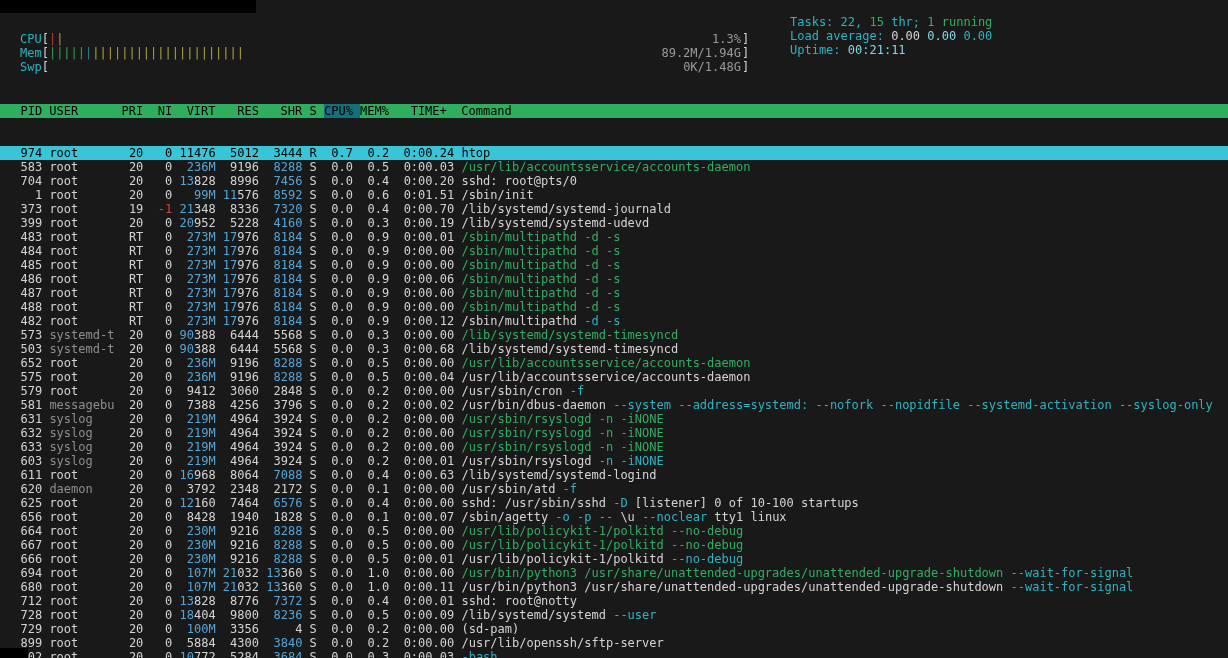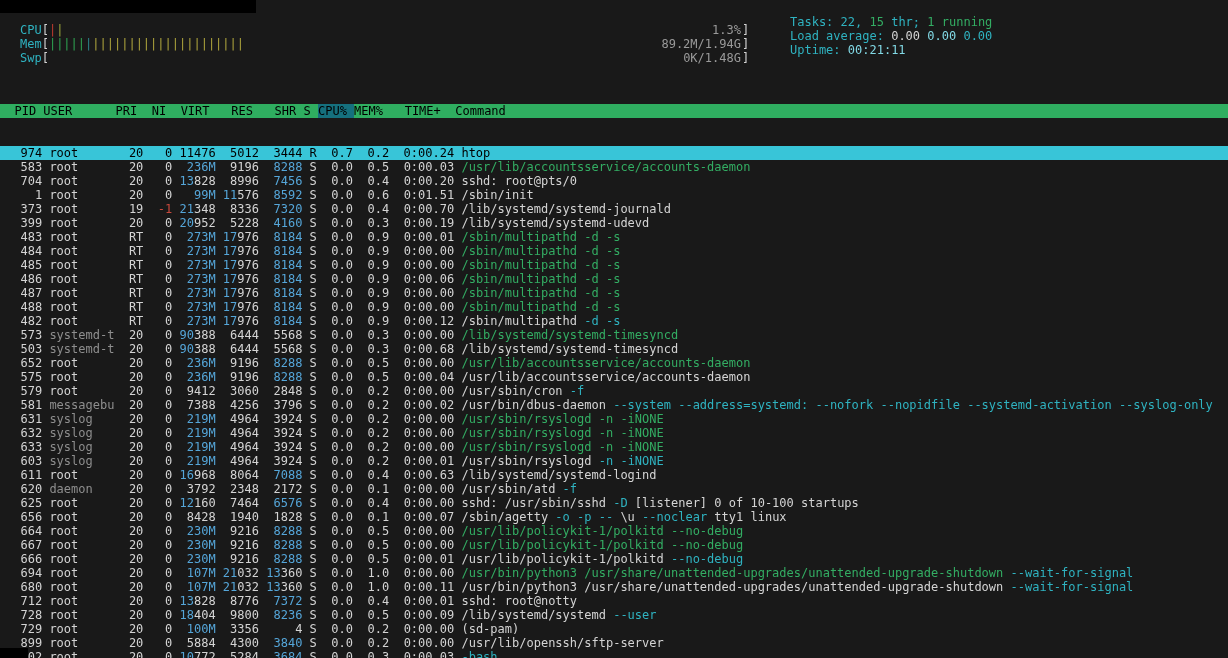--- a/index.html
+++ b/index.html
@@ -1,28 +1,28 @@
 <!DOCTYPE html>
 <html><head>
 <meta charset="utf-8">
 <style>
   html,body{margin:0;padding:0;background:#101010;}
   .screen{position:relative;width:1228px;height:658px;overflow:hidden;background:#191919;
           font-family:"DejaVu Sans Mono",monospace;font-size:12px;line-height:14px;color:#d4d4d4;}
   .chrome-top{position:absolute;left:0;top:0;width:256px;height:13px;background:#000;}
   .chrome-bottom{position:absolute;left:0;bottom:0;width:28px;height:10px;background:#000;}
-  .meters{position:absolute;left:20px;top:23px;white-space:pre;}
+  .meters{position:absolute;left:20px;top:32px;white-space:pre;}
   .mrow{height:14px;white-space:pre;}
   .minner{display:inline-block;width:693px;height:14px;position:relative;white-space:pre;
           overflow:hidden;vertical-align:bottom;}
   .mval{position:absolute;right:1px;top:0;}
   .stats{position:absolute;left:790px;top:15px;white-space:pre;}
   .stats div{height:14px;}
   .ptable{position:absolute;left:0;top:76px;width:1228px;white-space:pre;}
-  .thead{height:14px;background:#2fae60;color:#000;padding-left:0;}
+  .thead{height:14px;background:#2fae60;color:#000;padding-left:6px;}
   .thead span.sort{background:#15707e;}
   .prow{height:14px;padding-left:6px;}
   .prow.sel{background:#38c5d8;}
   .prow.sel span{color:#000 !important;}
 </style>
 </head>
 <body>
 
 <div class="screen">
   <div class="chrome-top"></div>

